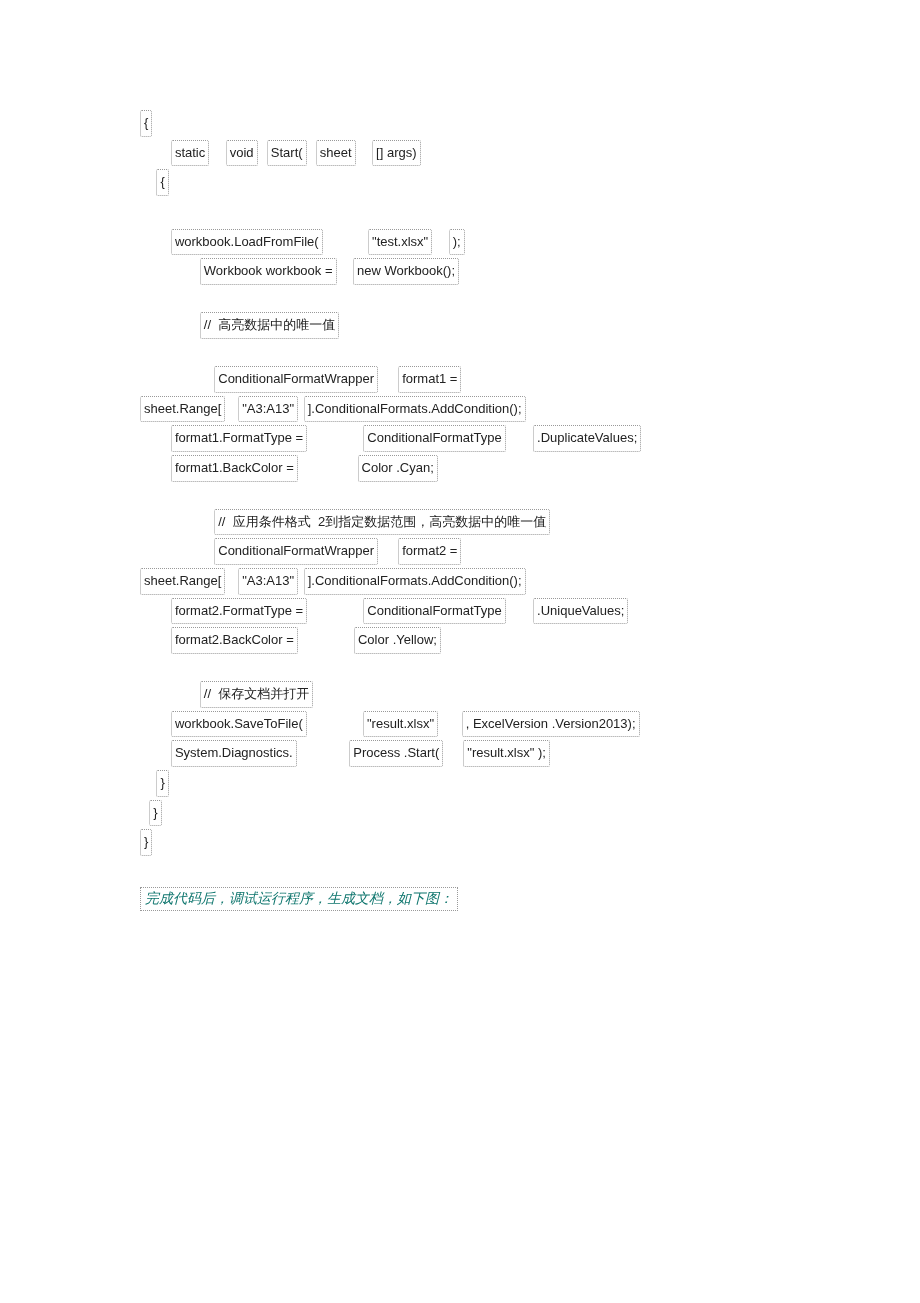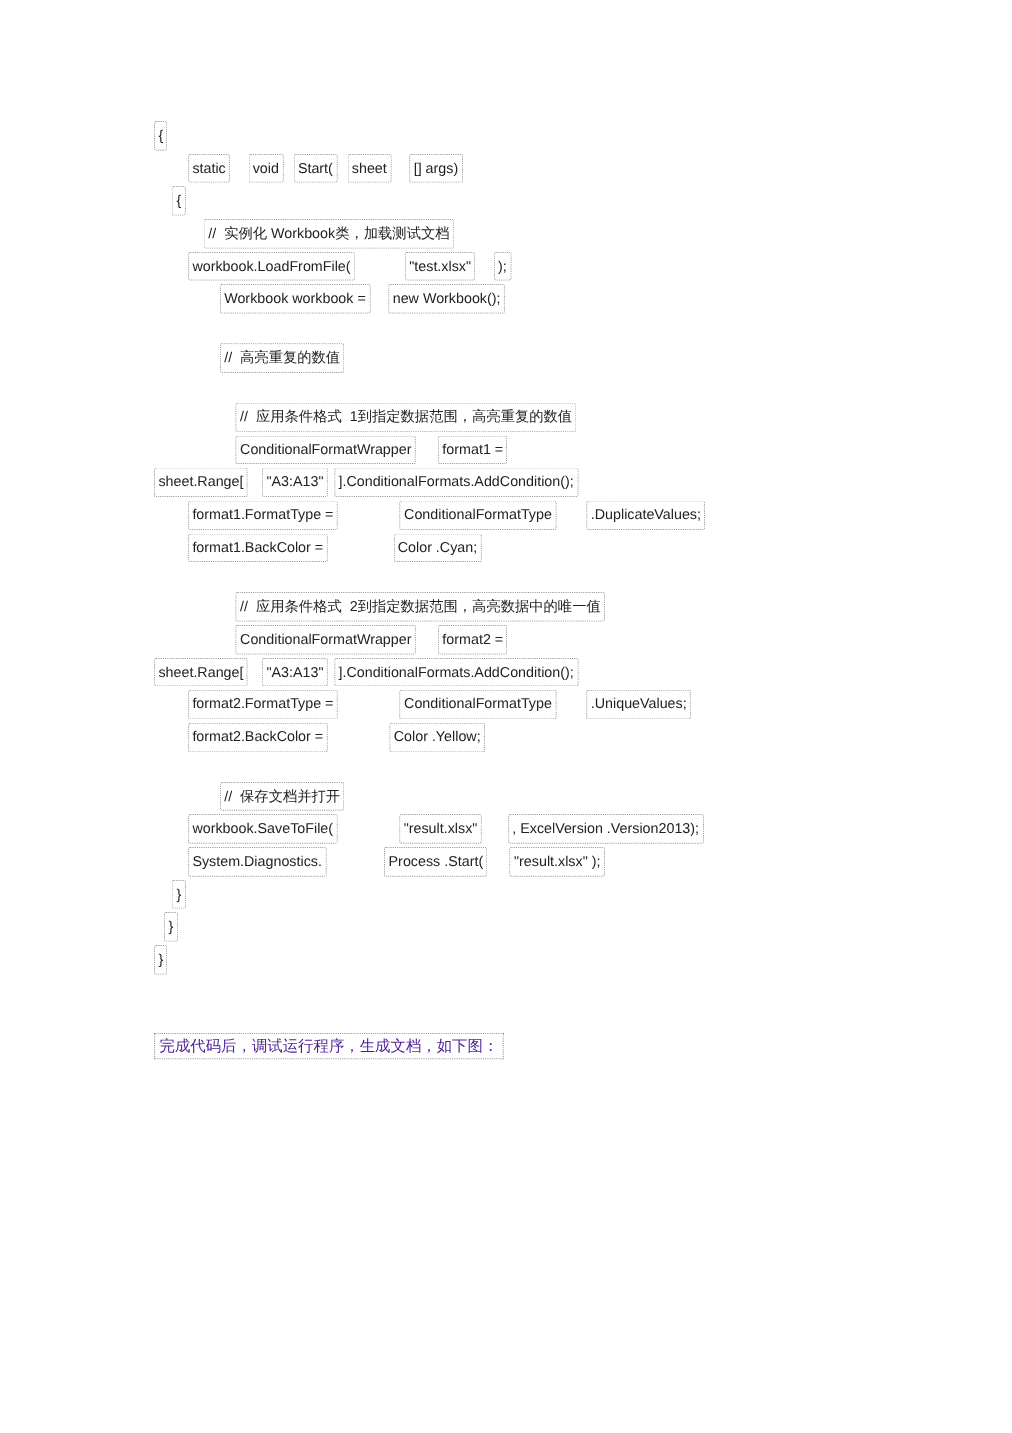--- a/index.html
+++ b/index.html
@@ -28,25 +28,26 @@
   .token {
     display: inline-block;
     border-radius: 2px;
     padding: 1px 1px;
   }
   .bordered {
     border: 1px dotted #999;
     padding: 0 3px;
   }
   .footer-text {
-    margin-top: 50px;
+    margin-top: 28px;
     font-size: 14px;
-    color: #4c1d95;
+    color: #0f766e;
     display: inline-block;
     padding: 2px 4px;
+    font-style: italic;
   }
   .spacer {
     height: 24px;
   }
 </style>
 </head>
 <body>
 
 <div class="page">
 
@@ -69,21 +70,20 @@
       <span class="token bordered">[] args)</span>
     </div>
 
     <div class="code-line">
       <span class="token">    </span>
       <span class="token bordered">{</span>
     </div>
 
     <div class="code-line">
       <span class="token">            </span>
-      <span class="token bordered">//  实例化 Workbook类，加载测试文档</span>
     </div>
 
     <div class="code-line">
       <span class="token">        </span>
       <span class="token bordered">workbook.LoadFromFile(</span>
       <span class="token">            </span>
       <span class="token bordered">"test.xlsx"</span>
       <span class="token">    </span>
       <span class="token bordered">);</span>
     </div>
@@ -92,30 +92,26 @@
       <span class="token">                </span>
       <span class="token bordered">Workbook workbook =</span>
       <span class="token">    </span>
       <span class="token bordered">new Workbook();</span>
     </div>
 
     <div class="spacer"></div>
 
     <div class="code-line">
       <span class="token">                </span>
-      <span class="token bordered">//  高亮重复的数值</span>
-    </div>
-
-
-    <div class="spacer"></div>
-
-    <div class="code-line">
-      <span class="token">                    </span>
-      <span class="token bordered">//  应用条件格式  1到指定数据范围，高亮重复的数值</span>
-    </div>
+      <span class="token bordered">//  高亮数据中的唯一值</span>
+    </div>
+
+
+    <div class="spacer"></div>
+
 
     <div class="code-line">
       <span class="token">                    </span>
       <span class="token bordered">ConditionalFormatWrapper</span>
       <span class="token">     </span>
       <span class="token bordered">format1 =</span>
     </div>
 
     <div class="code-line">
       <span class="token bordered">sheet.Range[</span>

